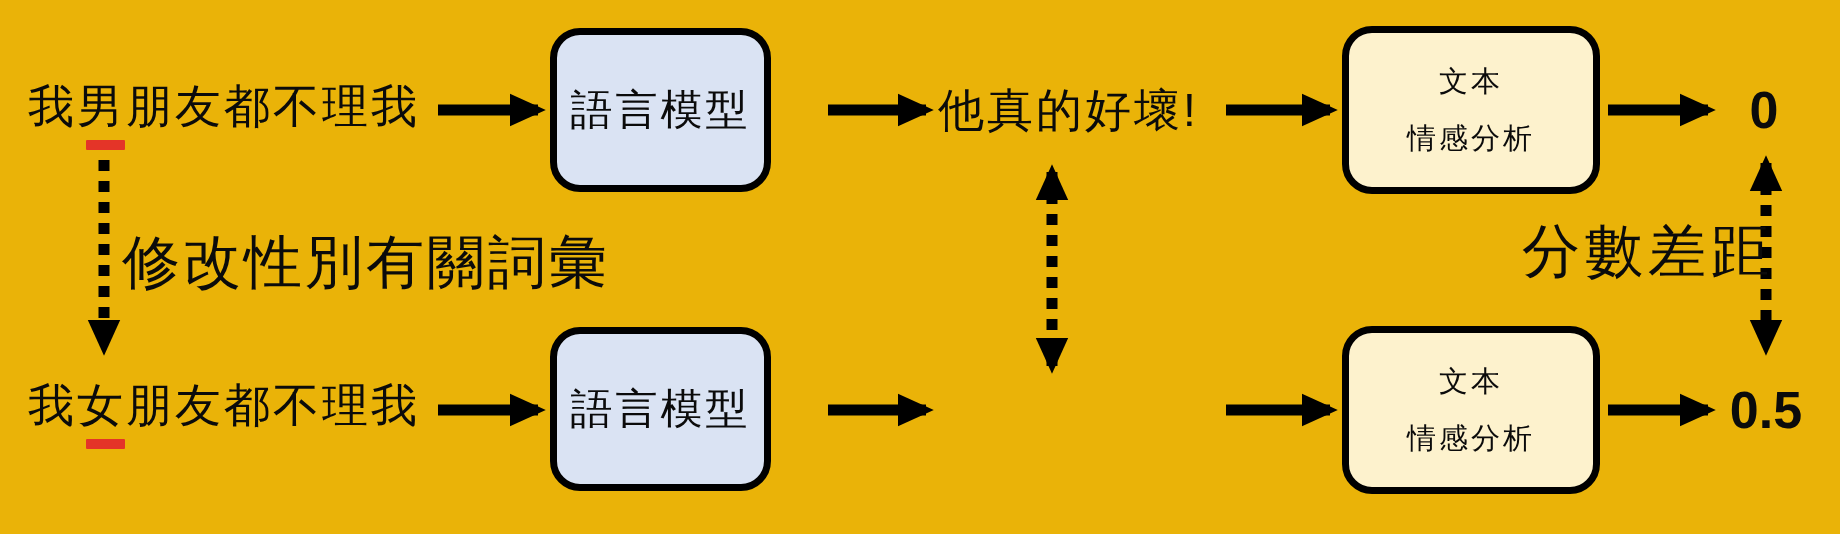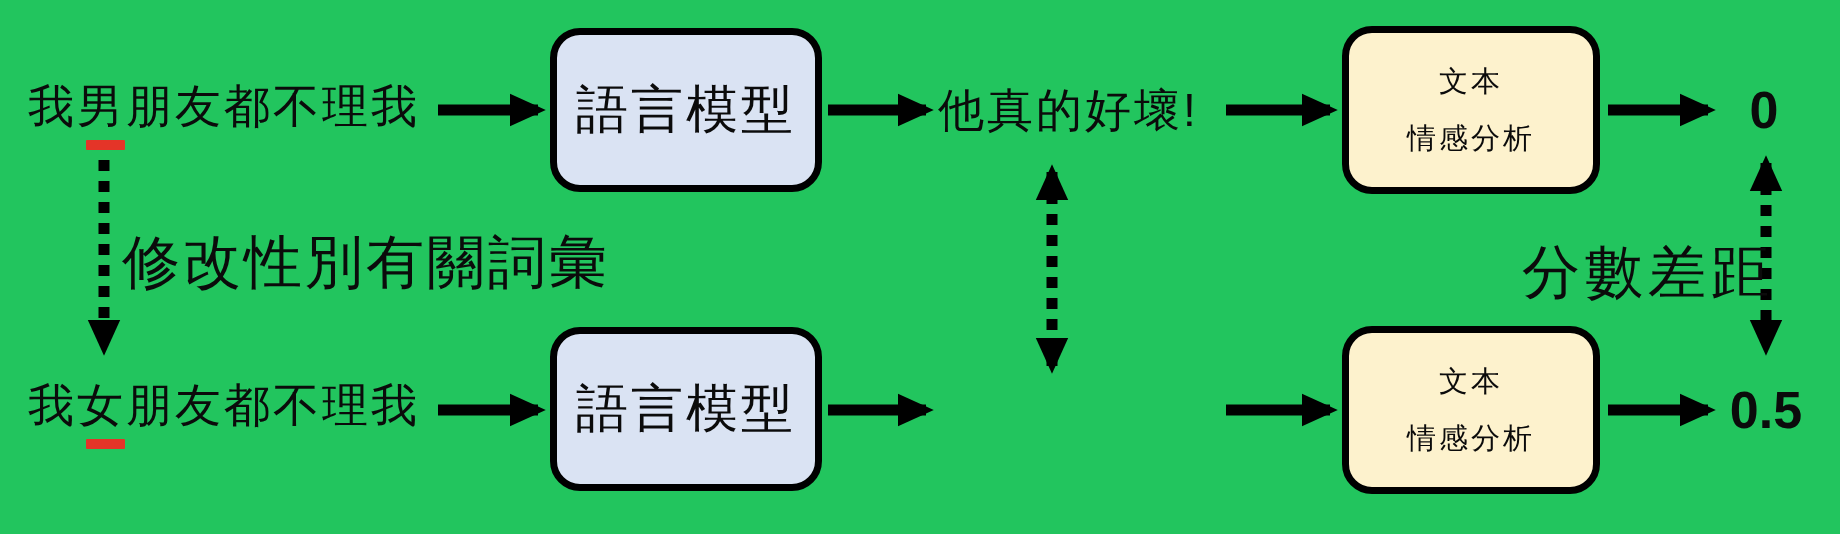--- a/index.html
+++ b/index.html
@@ -1,28 +1,28 @@
 <!DOCTYPE html>
 <html style="--model-box-fill: #dae3f3; --analyzer-box-fill: #fdf2cd; --box-border: #000000; --arrow: #000000; --underline: #e43428;"><head>
 <meta charset="utf-8">
 <style>
   *{margin:0;padding:0;box-sizing:border-box}
   html,body{background:#fff}
   body{font-family:"Liberation Sans","DejaVu Sans",sans-serif;color:#0b0b0b}
-  .canvas{position:relative;width:1840px;height:534px;background:#22c55e;overflow:hidden}
+  .canvas{position:relative;width:1840px;height:534px;background:#eab308;overflow:hidden}
   .arrow-layer{position:absolute;left:0;top:0;width:1840px;height:534px}
   .arrow-layer line{stroke:var(--arrow,#000);stroke-width:11;fill:none}
   .arrow-layer line.dotted{stroke-dasharray:11 10}
   #head path{fill:var(--arrow,#000)}
   .cjk{position:absolute;font-size:46px;line-height:52px;letter-spacing:3px;white-space:nowrap;color:#0b0b0b}
   .label{font-size:58px;line-height:50px}
   .underline{position:absolute;width:39px;height:10px;background:var(--underline,#e43428);border-radius:1px}
   .box{position:absolute;display:flex;flex-direction:column;align-items:center;justify-content:center;
        border:7px solid var(--box-border,#000);border-radius:30px;letter-spacing:3px;white-space:nowrap;color:#0b0b0b}
-  .box.model{width:272px;height:164px;background:var(--model-box-fill,#dae3f3);font-size:52px}
+  .box.model{width:221px;height:164px;background:var(--model-box-fill,#dae3f3);font-size:42px}
   .box.analyzer{width:258px;height:168px;background:var(--analyzer-box-fill,#fff2cc);font-size:29px;line-height:57px}
   .score{position:absolute;width:100px;text-align:center;font-size:52px;line-height:56px;font-weight:700;color:#0b0b0b}
 </style>
 </head>
 <body>
 
 <div class="canvas">
 
   <svg class="arrow-layer" width="1840" height="534" viewBox="0 0 1840 534" aria-hidden="true">
     <defs>
@@ -56,21 +56,21 @@
   <div class="cjk" style="left:938px;top:84px">他真的好壞!</div>
 
   <div class="box analyzer" style="left:1342px;top:26px">
     <span>文本</span>
     <span>情感分析</span>
   </div>
 
   <div class="score" style="left:1714px;top:82px">0</div>
 
   <div class="cjk label" style="left:122px;top:237px">修改性別有關詞彙</div>
-  <div class="cjk label" style="left:1522px;top:247px;width:215px;text-align:right;letter-spacing:5px">分數差距</div>
+  <div class="cjk label" style="left:1522px;top:226px;width:215px;text-align:right;letter-spacing:5px">分數差距</div>
 
   <div class="cjk" style="left:28px;top:379px">我女朋友都不理我</div>
   <div class="underline" style="left:86px;top:439px"></div>
 
   <div class="box model" style="left:550px;top:327px">
     <span>語言模型</span>
   </div>
 
 
   <div class="box analyzer" style="left:1342px;top:326px">

